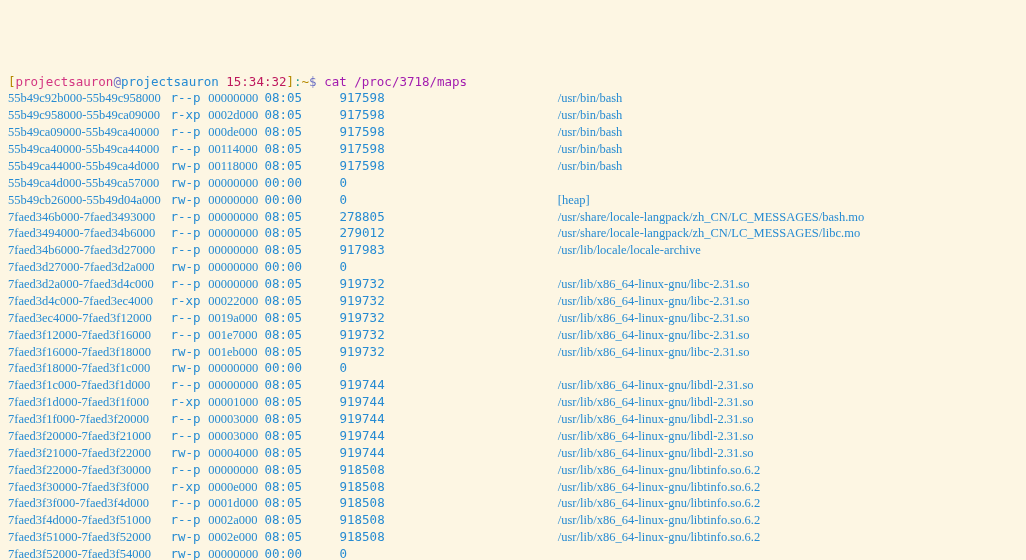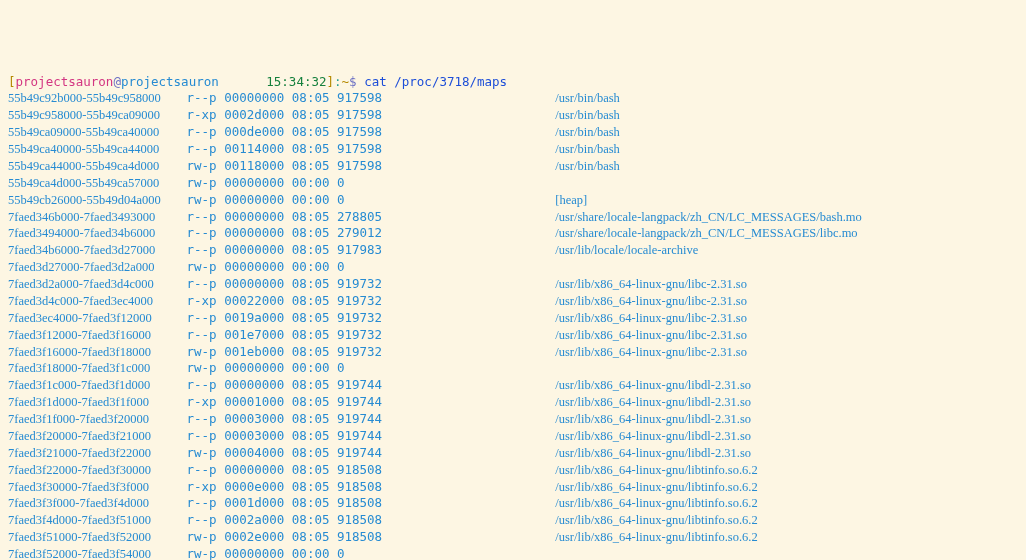--- a/index.html
+++ b/index.html
@@ -12,32 +12,32 @@
       padding: 6px 8px;
       white-space: pre;
       overflow: hidden;
       width: 1026px;
       height: 560px;
     }
     .prompt-br { color: #b58900; }
     .prompt-user { color: #d33682; }
     .prompt-at { color: #6c71c4; }
     .prompt-host { color: #268bd2; }
-    .prompt-time { color: #15803d; margin-left: 40px; }
+    .prompt-time { color: #be185d; }
     .prompt-tail { color: #b58900; }
     .prompt-sep { color: #2aa198; }
     .prompt-dollar { color: #6c71c4; }
-    .cmd { color: #1d4ed8; }
+    .cmd { color: #a21caf; }
     .line { color: #268bd2; }
     .row { display: block; }
     .col-range { display: inline-block; width: 26ch; font-family: Liberation Serif, serif; }
-    .col-perm  { display: inline-block; width: 5ch; margin-left: 16px; }
-    .col-off   { display: inline-block; width: 9ch; }
+    .col-perm  { display: inline-block; width: 5ch; }
+    .col-off   { display: inline-block; width: 9ch; font-family: Liberation Serif, serif; }
     .col-dev   { display: inline-block; width: 6ch; }
-    .col-inode { display: inline-block; width: 7ch; }
+    .col-inode { display: inline-block; width: 7ch; margin-left: 30px; }
     .col-gap   { display: inline-block; width: 22ch; }
     .col-path  { display: inline-block; font-family: Liberation Serif, serif; }
   </style>
 </head>
 <body>
 
 
 
 <div id="terminal"><div class="row"><span class="prompt-br">[</span><span class="prompt-user">projectsauron</span><span class="prompt-at">@</span><span class="prompt-host">projectsauron</span> <span class="prompt-time">15:34:32</span><span class="prompt-br">]</span><span class="prompt-sep">:</span><span class="prompt-tail">~</span><span class="prompt-dollar">$</span> <span class="cmd">cat /proc/3718/maps</span></div><div class="row line"><span class="col-range">55b49c92b000-55b49c958000</span><span class="col-perm">r--p</span><span class="col-off">00000000</span><span class="col-dev">08:05</span><span class="col-inode">917598</span><span class="col-gap"></span><span class="col-path">/usr/bin/bash</span></div><div class="row line"><span class="col-range">55b49c958000-55b49ca09000</span><span class="col-perm">r-xp</span><span class="col-off">0002d000</span><span class="col-dev">08:05</span><span class="col-inode">917598</span><span class="col-gap"></span><span class="col-path">/usr/bin/bash</span></div><div class="row line"><span class="col-range">55b49ca09000-55b49ca40000</span><span class="col-perm">r--p</span><span class="col-off">000de000</span><span class="col-dev">08:05</span><span class="col-inode">917598</span><span class="col-gap"></span><span class="col-path">/usr/bin/bash</span></div><div class="row line"><span class="col-range">55b49ca40000-55b49ca44000</span><span class="col-perm">r--p</span><span class="col-off">00114000</span><span class="col-dev">08:05</span><span class="col-inode">917598</span><span class="col-gap"></span><span class="col-path">/usr/bin/bash</span></div><div class="row line"><span class="col-range">55b49ca44000-55b49ca4d000</span><span class="col-perm">rw-p</span><span class="col-off">00118000</span><span class="col-dev">08:05</span><span class="col-inode">917598</span><span class="col-gap"></span><span class="col-path">/usr/bin/bash</span></div><div class="row line"><span class="col-range">55b49ca4d000-55b49ca57000</span><span class="col-perm">rw-p</span><span class="col-off">00000000</span><span class="col-dev">00:00</span><span class="col-inode">0</span><span class="col-gap"></span><span class="col-path"></span></div><div class="row line"><span class="col-range">55b49cb26000-55b49d04a000</span><span class="col-perm">rw-p</span><span class="col-off">00000000</span><span class="col-dev">00:00</span><span class="col-inode">0</span><span class="col-gap"></span><span class="col-path">[heap]</span></div><div class="row line"><span class="col-range">7faed346b000-7faed3493000</span><span class="col-perm">r--p</span><span class="col-off">00000000</span><span class="col-dev">08:05</span><span class="col-inode">278805</span><span class="col-gap"></span><span class="col-path">/usr/share/locale-langpack/zh_CN/LC_MESSAGES/bash.mo</span></div><div class="row line"><span class="col-range">7faed3494000-7faed34b6000</span><span class="col-perm">r--p</span><span class="col-off">00000000</span><span class="col-dev">08:05</span><span class="col-inode">279012</span><span class="col-gap"></span><span class="col-path">/usr/share/locale-langpack/zh_CN/LC_MESSAGES/libc.mo</span></div><div class="row line"><span class="col-range">7faed34b6000-7faed3d27000</span><span class="col-perm">r--p</span><span class="col-off">00000000</span><span class="col-dev">08:05</span><span class="col-inode">917983</span><span class="col-gap"></span><span class="col-path">/usr/lib/locale/locale-archive</span></div><div class="row line"><span class="col-range">7faed3d27000-7faed3d2a000</span><span class="col-perm">rw-p</span><span class="col-off">00000000</span><span class="col-dev">00:00</span><span class="col-inode">0</span><span class="col-gap"></span><span class="col-path"></span></div><div class="row line"><span class="col-range">7faed3d2a000-7faed3d4c000</span><span class="col-perm">r--p</span><span class="col-off">00000000</span><span class="col-dev">08:05</span><span class="col-inode">919732</span><span class="col-gap"></span><span class="col-path">/usr/lib/x86_64-linux-gnu/libc-2.31.so</span></div><div class="row line"><span class="col-range">7faed3d4c000-7faed3ec4000</span><span class="col-perm">r-xp</span><span class="col-off">00022000</span><span class="col-dev">08:05</span><span class="col-inode">919732</span><span class="col-gap"></span><span class="col-path">/usr/lib/x86_64-linux-gnu/libc-2.31.so</span></div><div class="row line"><span class="col-range">7faed3ec4000-7faed3f12000</span><span class="col-perm">r--p</span><span class="col-off">0019a000</span><span class="col-dev">08:05</span><span class="col-inode">919732</span><span class="col-gap"></span><span class="col-path">/usr/lib/x86_64-linux-gnu/libc-2.31.so</span></div><div class="row line"><span class="col-range">7faed3f12000-7faed3f16000</span><span class="col-perm">r--p</span><span class="col-off">001e7000</span><span class="col-dev">08:05</span><span class="col-inode">919732</span><span class="col-gap"></span><span class="col-path">/usr/lib/x86_64-linux-gnu/libc-2.31.so</span></div><div class="row line"><span class="col-range">7faed3f16000-7faed3f18000</span><span class="col-perm">rw-p</span><span class="col-off">001eb000</span><span class="col-dev">08:05</span><span class="col-inode">919732</span><span class="col-gap"></span><span class="col-path">/usr/lib/x86_64-linux-gnu/libc-2.31.so</span></div><div class="row line"><span class="col-range">7faed3f18000-7faed3f1c000</span><span class="col-perm">rw-p</span><span class="col-off">00000000</span><span class="col-dev">00:00</span><span class="col-inode">0</span><span class="col-gap"></span><span class="col-path"></span></div><div class="row line"><span class="col-range">7faed3f1c000-7faed3f1d000</span><span class="col-perm">r--p</span><span class="col-off">00000000</span><span class="col-dev">08:05</span><span class="col-inode">919744</span><span class="col-gap"></span><span class="col-path">/usr/lib/x86_64-linux-gnu/libdl-2.31.so</span></div><div class="row line"><span class="col-range">7faed3f1d000-7faed3f1f000</span><span class="col-perm">r-xp</span><span class="col-off">00001000</span><span class="col-dev">08:05</span><span class="col-inode">919744</span><span class="col-gap"></span><span class="col-path">/usr/lib/x86_64-linux-gnu/libdl-2.31.so</span></div><div class="row line"><span class="col-range">7faed3f1f000-7faed3f20000</span><span class="col-perm">r--p</span><span class="col-off">00003000</span><span class="col-dev">08:05</span><span class="col-inode">919744</span><span class="col-gap"></span><span class="col-path">/usr/lib/x86_64-linux-gnu/libdl-2.31.so</span></div><div class="row line"><span class="col-range">7faed3f20000-7faed3f21000</span><span class="col-perm">r--p</span><span class="col-off">00003000</span><span class="col-dev">08:05</span><span class="col-inode">919744</span><span class="col-gap"></span><span class="col-path">/usr/lib/x86_64-linux-gnu/libdl-2.31.so</span></div><div class="row line"><span class="col-range">7faed3f21000-7faed3f22000</span><span class="col-perm">rw-p</span><span class="col-off">00004000</span><span class="col-dev">08:05</span><span class="col-inode">919744</span><span class="col-gap"></span><span class="col-path">/usr/lib/x86_64-linux-gnu/libdl-2.31.so</span></div><div class="row line"><span class="col-range">7faed3f22000-7faed3f30000</span><span class="col-perm">r--p</span><span class="col-off">00000000</span><span class="col-dev">08:05</span><span class="col-inode">918508</span><span class="col-gap"></span><span class="col-path">/usr/lib/x86_64-linux-gnu/libtinfo.so.6.2</span></div><div class="row line"><span class="col-range">7faed3f30000-7faed3f3f000</span><span class="col-perm">r-xp</span><span class="col-off">0000e000</span><span class="col-dev">08:05</span><span class="col-inode">918508</span><span class="col-gap"></span><span class="col-path">/usr/lib/x86_64-linux-gnu/libtinfo.so.6.2</span></div><div class="row line"><span class="col-range">7faed3f3f000-7faed3f4d000</span><span class="col-perm">r--p</span><span class="col-off">0001d000</span><span class="col-dev">08:05</span><span class="col-inode">918508</span><span class="col-gap"></span><span class="col-path">/usr/lib/x86_64-linux-gnu/libtinfo.so.6.2</span></div><div class="row line"><span class="col-range">7faed3f4d000-7faed3f51000</span><span class="col-perm">r--p</span><span class="col-off">0002a000</span><span class="col-dev">08:05</span><span class="col-inode">918508</span><span class="col-gap"></span><span class="col-path">/usr/lib/x86_64-linux-gnu/libtinfo.so.6.2</span></div><div class="row line"><span class="col-range">7faed3f51000-7faed3f52000</span><span class="col-perm">rw-p</span><span class="col-off">0002e000</span><span class="col-dev">08:05</span><span class="col-inode">918508</span><span class="col-gap"></span><span class="col-path">/usr/lib/x86_64-linux-gnu/libtinfo.so.6.2</span></div><div class="row line"><span class="col-range">7faed3f52000-7faed3f54000</span><span class="col-perm">rw-p</span><span class="col-off">00000000</span><span class="col-dev">00:00</span><span class="col-inode">0</span><span class="col-gap"></span><span class="col-path"></span></div></div>
 

